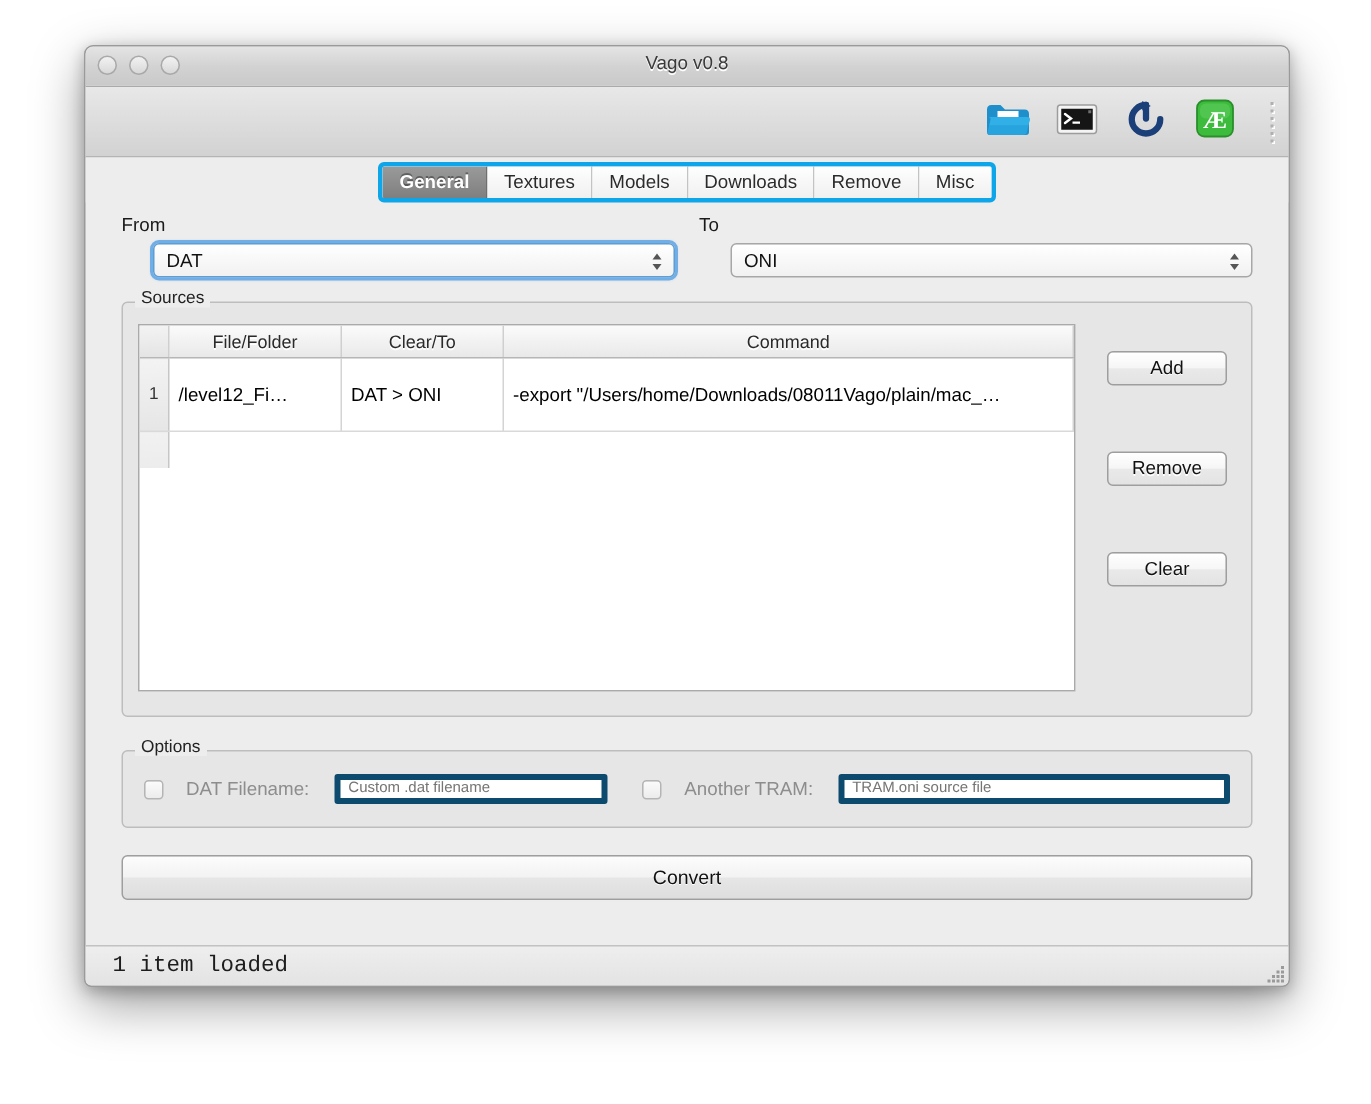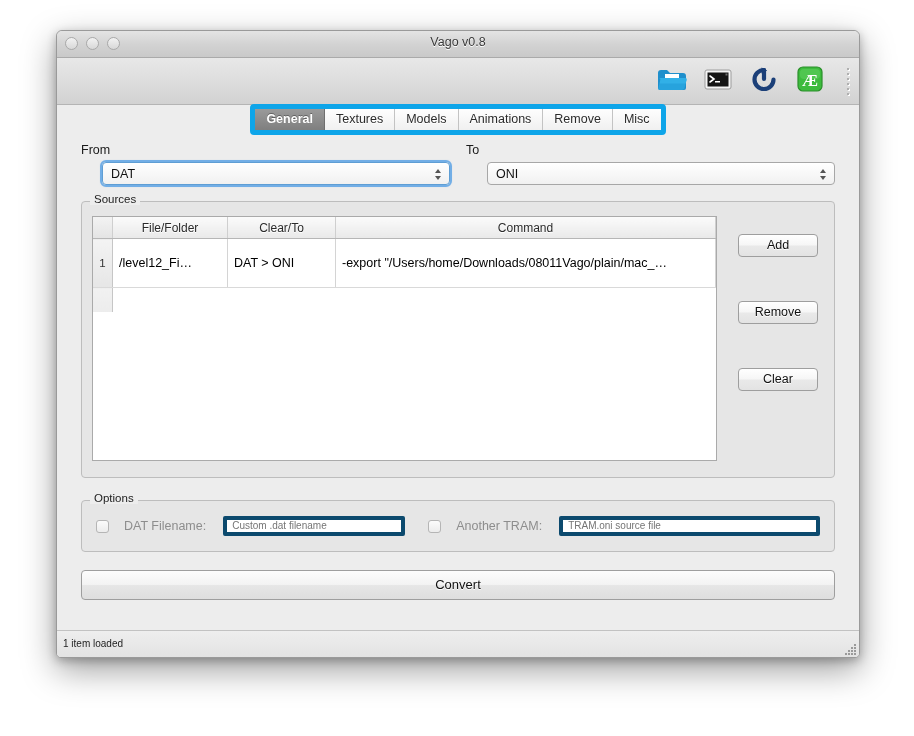--- a/index.html
+++ b/index.html
@@ -88,21 +88,21 @@
     position: relative;
     height: 30px;
     display: flex;
     align-items: flex-end;
     justify-content: center;
     background: #ededed;
   }
   .tabs {
     display: flex;
     height: 21px;
-    border: 5px solid #0ea5e9;
+    border: 3px solid #0ea5e9;
     border-radius: 4px;
     overflow: hidden;
     background: #fdfdfd;
   }
   .tab {
     padding: 0 11px;
     height: 21px;
     line-height: 21px;
     font-size: 12.5px;
     color: #2b2b2b;
@@ -332,24 +332,25 @@
     text-shadow: 0 1px 0 #ffffff;
   }
 
   
   .statusbar {
     position: absolute;
     left: 0; right: 0; bottom: 0;
     height: 26px;
     background: linear-gradient(to bottom, #eeeeee, #e3e3e3);
     border-top: 1px solid #c2c2c2;
-    font-size: 10px;
+    font-size: 15px;
     color: #1d1d1d;
     line-height: 26px;
-    padding-left: 6px;
+    padding-left: 18px;
+    font-family: Liberation Mono, monospace;
   }
   .grip {
     position: absolute;
     right: 3px; bottom: 2px;
     width: 14px; height: 14px;
   }
   .grip i {
     position: absolute;
     width: 2px; height: 2px;
     background: #9a9a9a;
@@ -424,21 +425,21 @@
           <i></i>
           <i></i>
       </div>
     </div>
 
     <div class="tabbar">
       <div class="tabs">
         <div class="tab active">General</div>
         <div class="tab">Textures</div>
         <div class="tab">Models</div>
-        <div class="tab">Animations</div>
+        <div class="tab">Downloads</div>
         <div class="tab">Remove</div>
         <div class="tab">Misc</div>
       </div>
     </div>
 
     <div class="content">
 
       <div class="field-row">
         <div class="field-col">
           <div class="field-label">From</div>

